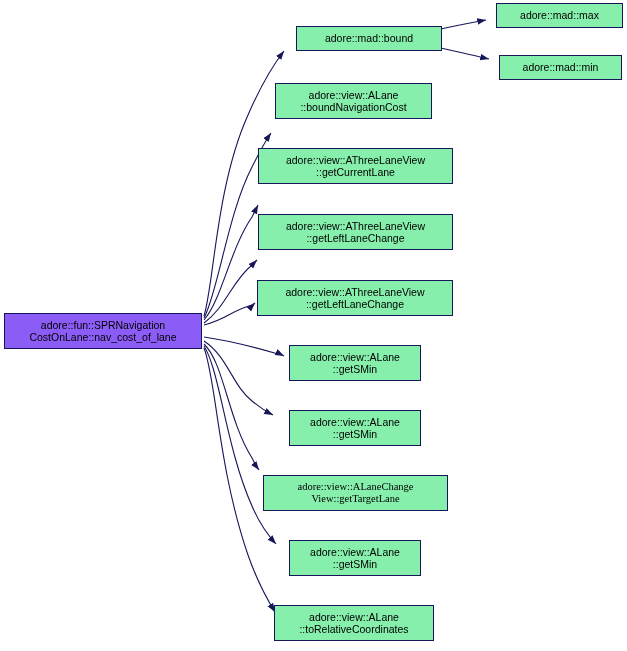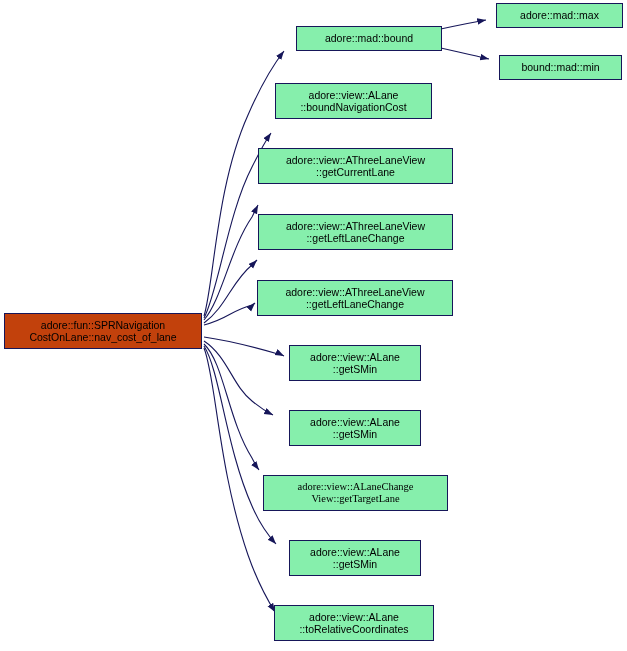--- a/index.html
+++ b/index.html
@@ -33,21 +33,21 @@
     font-size: 10.5px;
     line-height: 12.5px;
     text-align: center;
     display: flex;
     flex-direction: column;
     align-items: center;
     justify-content: center;
     white-space: pre;
   }
   .node.focus {
-    background: #c2410c;
+    background: #8b5cf6;
   }
   .node .ln {
     display: block;
   }
 </style>
 </head>
 <body>
 
 <div id="canvas">
 
@@ -80,21 +80,21 @@
 
   <div class="node" style="left:288px;top:26px;width:146px;height:25px;margin-left:8px;">
     <span class="ln">adore::mad::bound</span>
   </div>
 
   <div class="node" style="left:496px;top:3px;width:127px;height:25px;">
     <span class="ln">adore::mad::max</span>
   </div>
 
   <div class="node" style="left:499px;top:55px;width:123px;height:25px;">
-    <span class="ln">bound::mad::min</span>
+    <span class="ln">adore::mad::min</span>
   </div>
 
   <div class="node" style="left:275px;top:83px;width:157px;height:36px;">
     <span class="ln">adore::view::ALane</span>
     <span class="ln">::boundNavigationCost</span>
   </div>
 
   <div class="node" style="left:258px;top:148px;width:195px;height:36px;">
     <span class="ln">adore::view::AThreeLaneView</span>
     <span class="ln">::getCurrentLane</span>

